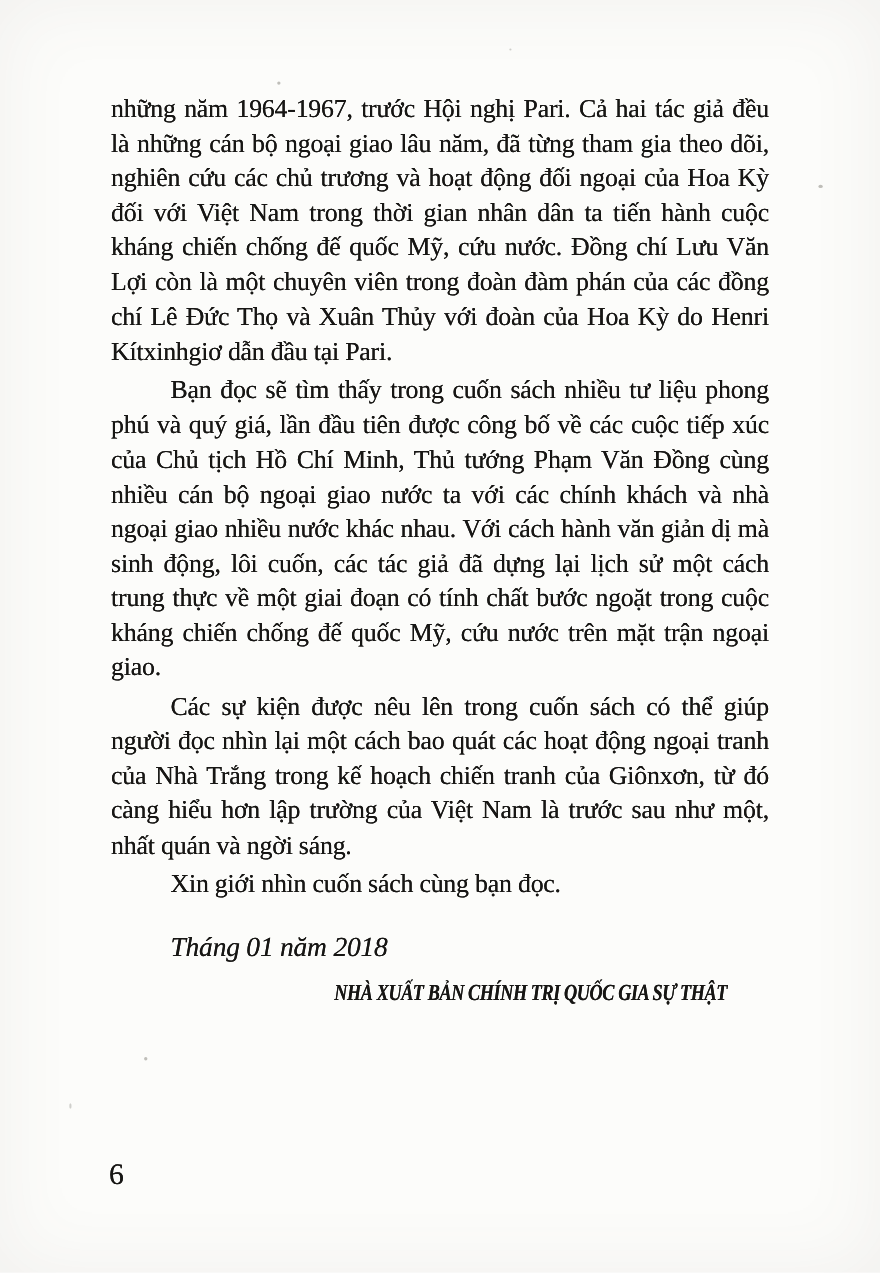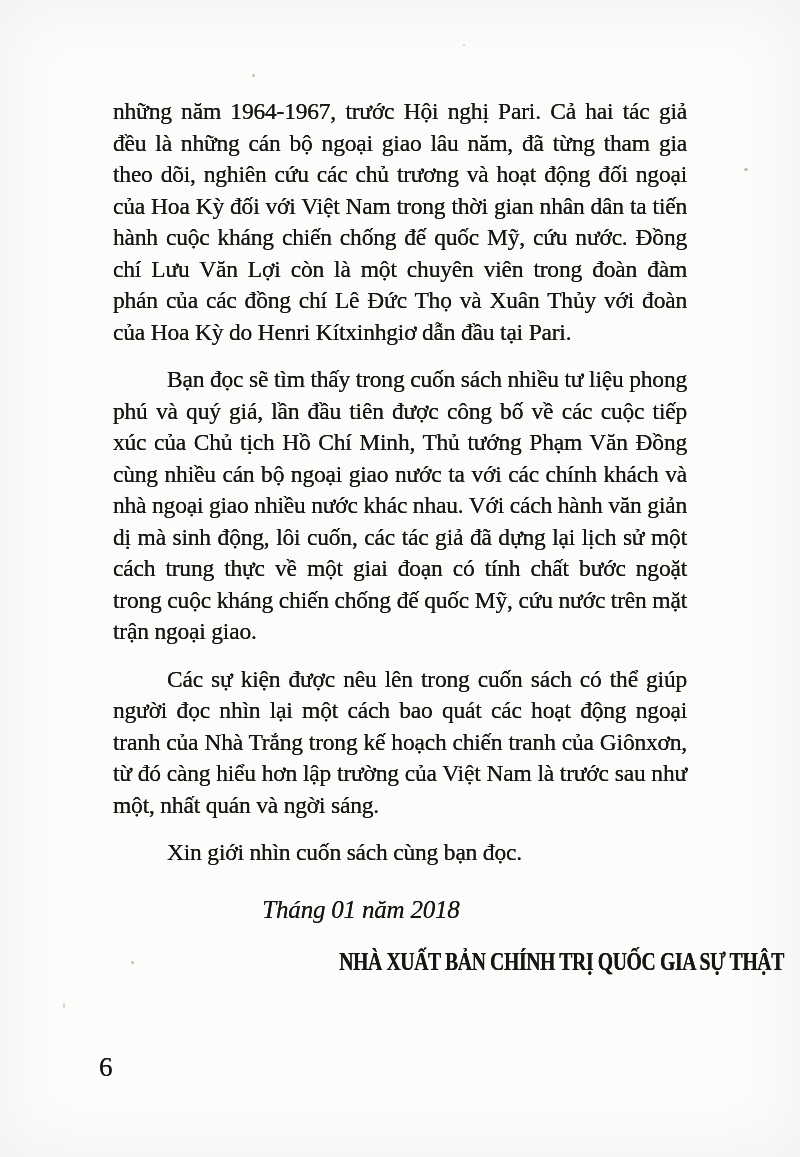--- a/index.html
+++ b/index.html
@@ -22,46 +22,47 @@
     left: 97px;
     top: 80px;
     width: 606px;
     text-align: justify;
     font-size: 23.5px;
     line-height: 31.5px;
     letter-spacing: -0.2px;
     text-shadow: 0 0 0.6px currentColor; 
   }
   .text-block p {
-    margin: 16px;
+    margin: 4px;
     text-indent: 54px;
   }
   .text-block p.no-indent {
     text-indent: 0;
   }
   .signature {
     margin-top: 24px;
-    text-align: center;
+    text-align: left;
     text-indent: 0;
   }
   .sig-date {
     font-style: italic;
     font-size: 25px;
     line-height: 34px;
     padding-right: 132px;
     margin: 0;
   }
   .sig-pub {
     font-weight: bold;
-    font-size: 25px;
+    font-size: 21px;
     letter-spacing: -0.5px;
     line-height: 38px;
     padding-right: 2px;
     white-space: nowrap;
     margin: 0;
+    font-style: italic;
   }
   .sig-pub .condense {
     display: inline-block;
     transform: scaleX(0.79);
     transform-origin: 100% 50%;
   }
   .page-number {
     position: absolute;
     left: 99px;
     top: 1050px;

